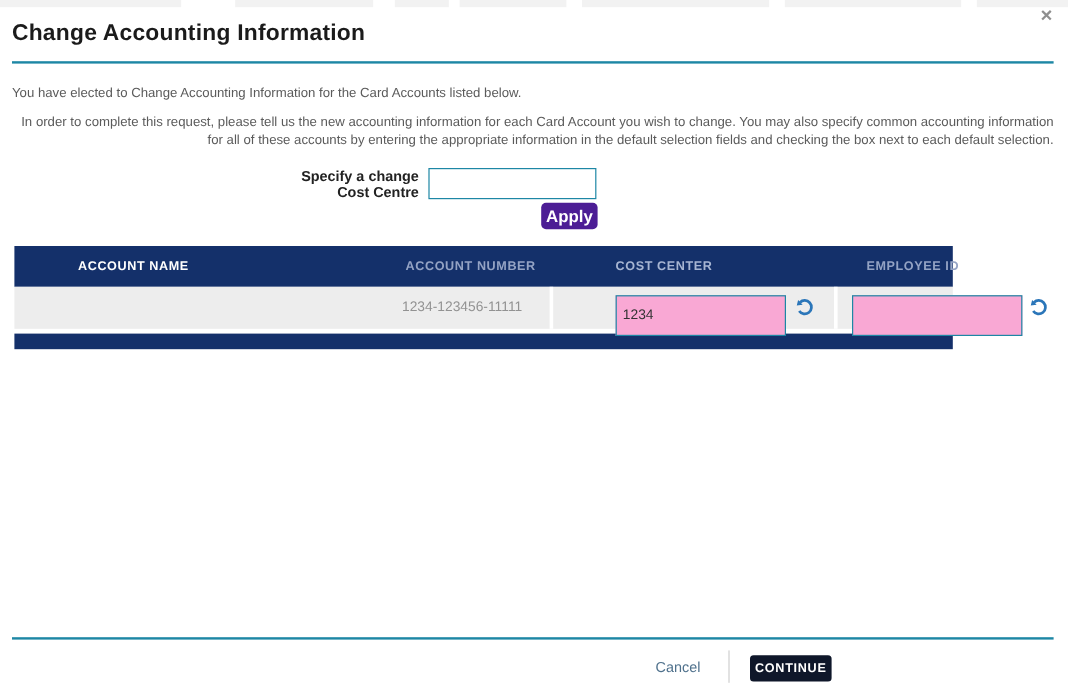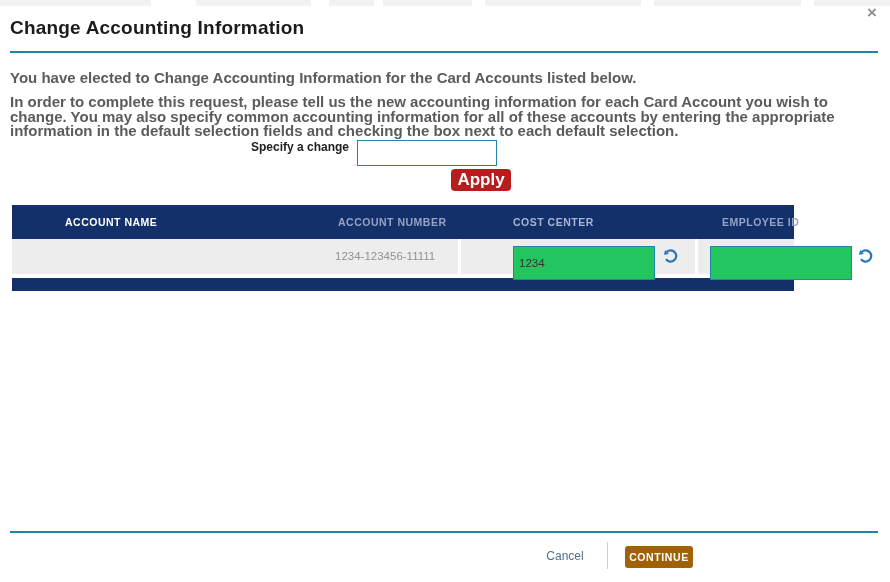--- a/index.html
+++ b/index.html
@@ -27,40 +27,40 @@
     font-size: 19px; font-weight: bold; color: #1b1b1b;
     letter-spacing: 0.2px;
   }
   .title-rule {
     position: absolute; left: 10px; top: 51px; width: 868px; height: 2px;
     background: #1d87a5;
   }
 
   .intro-p {
     position: absolute; left: 10px; width: 868px;
-    font-size: 15px; color: #5b5b5b; line-height: 14.5px; font-weight: bold;
+    font-size: 11px; color: #5b5b5b; line-height: 14.5px;
   }
   .intro-p.p1 { top: 71px; }
-  .intro-p.p2 { top: 95px; }
+  .intro-p.p2 { top: 95px; text-align: right; }
 
   .default-label {
     position: absolute; left: 0; top: 141px; width: 349px;
     text-align: right; font-size: 12px; font-weight: bold;
     color: #222222; line-height: 13px;
   }
   .default-input {
     position: absolute; left: 357px; top: 140px; width: 140px; height: 26px;
     border: 1px solid #1d87a5; outline: none;
     font-family: "Liberation Sans", sans-serif; font-size: 12px;
     padding: 0 6px; color: #333333; background: #ffffff;
   }
   .apply-btn {
-    position: absolute; left: 451px; top: 169px; width: 60px; height: 22px;
-    background: #b91c1c; color: #ffffff; border: none; border-radius: 4px;
-    font-family: "Liberation Sans", sans-serif; font-size: 17px; font-weight: bold;
+    position: absolute; left: 451px; top: 169px; width: 47px; height: 22px;
+    background: #4c1d95; color: #ffffff; border: none; border-radius: 4px;
+    font-family: "Liberation Sans", sans-serif; font-size: 14px; font-weight: bold;
     cursor: pointer; line-height: 20px; text-align: center;
   }
 
   .acct-table { position: absolute; left: 12px; top: 205px; width: 782px; }
   .t-header {
     position: relative; height: 34px; background: #14306a;
   }
   .t-header .hlabel {
     position: absolute; top: 50%; transform: translateY(-50%);
     font-size: 10.5px; font-weight: bold; letter-spacing: 0.5px;
@@ -75,21 +75,21 @@
     position: relative; height: 35px; background: #ededed;
   }
   .t-row .cell-text {
     position: absolute; top: 0; line-height: 35px; font-size: 11.5px;
     white-space: nowrap;
   }
   .c-name   { left: 51px;  color: #9c9c9c; }
   .c-number { left: 323px; color: #929292; }
   .row-input {
     position: absolute; top: 7px; height: 21px; width: 142px;
-    border: 1px solid #1d87a5; outline: none; background: #22c55e;
+    border: 1px solid #1d87a5; outline: none; background: #f9a8d4;
     font-family: "Liberation Sans", sans-serif; font-size: 11.5px;
     padding: 16px 5px; color: #333333;
   }
   .in-cost { left: 501px; }
   .in-emp  { left: 698px; }
   .reset-btn {
     position: absolute; top: 9px; width: 16px; height: 16px;
     background: none; border: none; padding: 0; cursor: pointer;
   }
   .r-cost { left: 650px; }
@@ -111,21 +111,21 @@
     position: absolute; left: 535px; top: 549px; width: 60px;
     text-align: center; font-size: 12px; color: #4f718c;
     text-decoration: none; cursor: pointer;
   }
   .footer-divider {
     position: absolute; left: 607px; top: 542px; width: 1px; height: 27px;
     background: #cfcfcf;
   }
   .continue-btn {
     position: absolute; left: 625px; top: 546px; width: 68px; height: 22px;
-    background: #a16207; color: #ffffff; border: none; border-radius: 3px;
+    background: #0f172a; color: #ffffff; border: none; border-radius: 3px;
     font-family: "Liberation Sans", sans-serif; font-size: 10.5px; font-weight: bold;
     letter-spacing: 0.6px; cursor: pointer; text-align: center;
   }
 </style>
 </head>
 <body>
 
 <div class="bg-block"></div>
 <div class="bg-block"></div>
 <div class="bg-block"></div>
@@ -137,20 +137,21 @@
 <div class="close-x">×</div>
 
 <h1 class="dialog-title">Change Accounting Information</h1>
 <div class="title-rule"></div>
 
 <p class="intro-p p1">You have elected to Change Accounting Information for the Card Accounts listed below.</p>
 <p class="intro-p p2">In order to complete this request, please tell us the new accounting information for each Card Account you wish to change. You may also specify common accounting information for all of these accounts by entering the appropriate information in the default selection fields and checking the box next to each default selection.</p>
 
 <div class="default-label">
   <div>Specify a change</div>
+  <div>Cost Centre</div>
 </div>
 <input class="default-input" type="text" value="" style="">
 <button class="apply-btn">Apply</button>
 
 <div class="acct-table">
   <div class="t-header">
     <span class="hlabel h-name">ACCOUNT NAME</span>
     <span class="hlabel h-number">ACCOUNT NUMBER</span>
     <span class="hlabel h-cost">COST CENTER</span>
     <span class="hlabel h-emp">EMPLOYEE ID</span>

